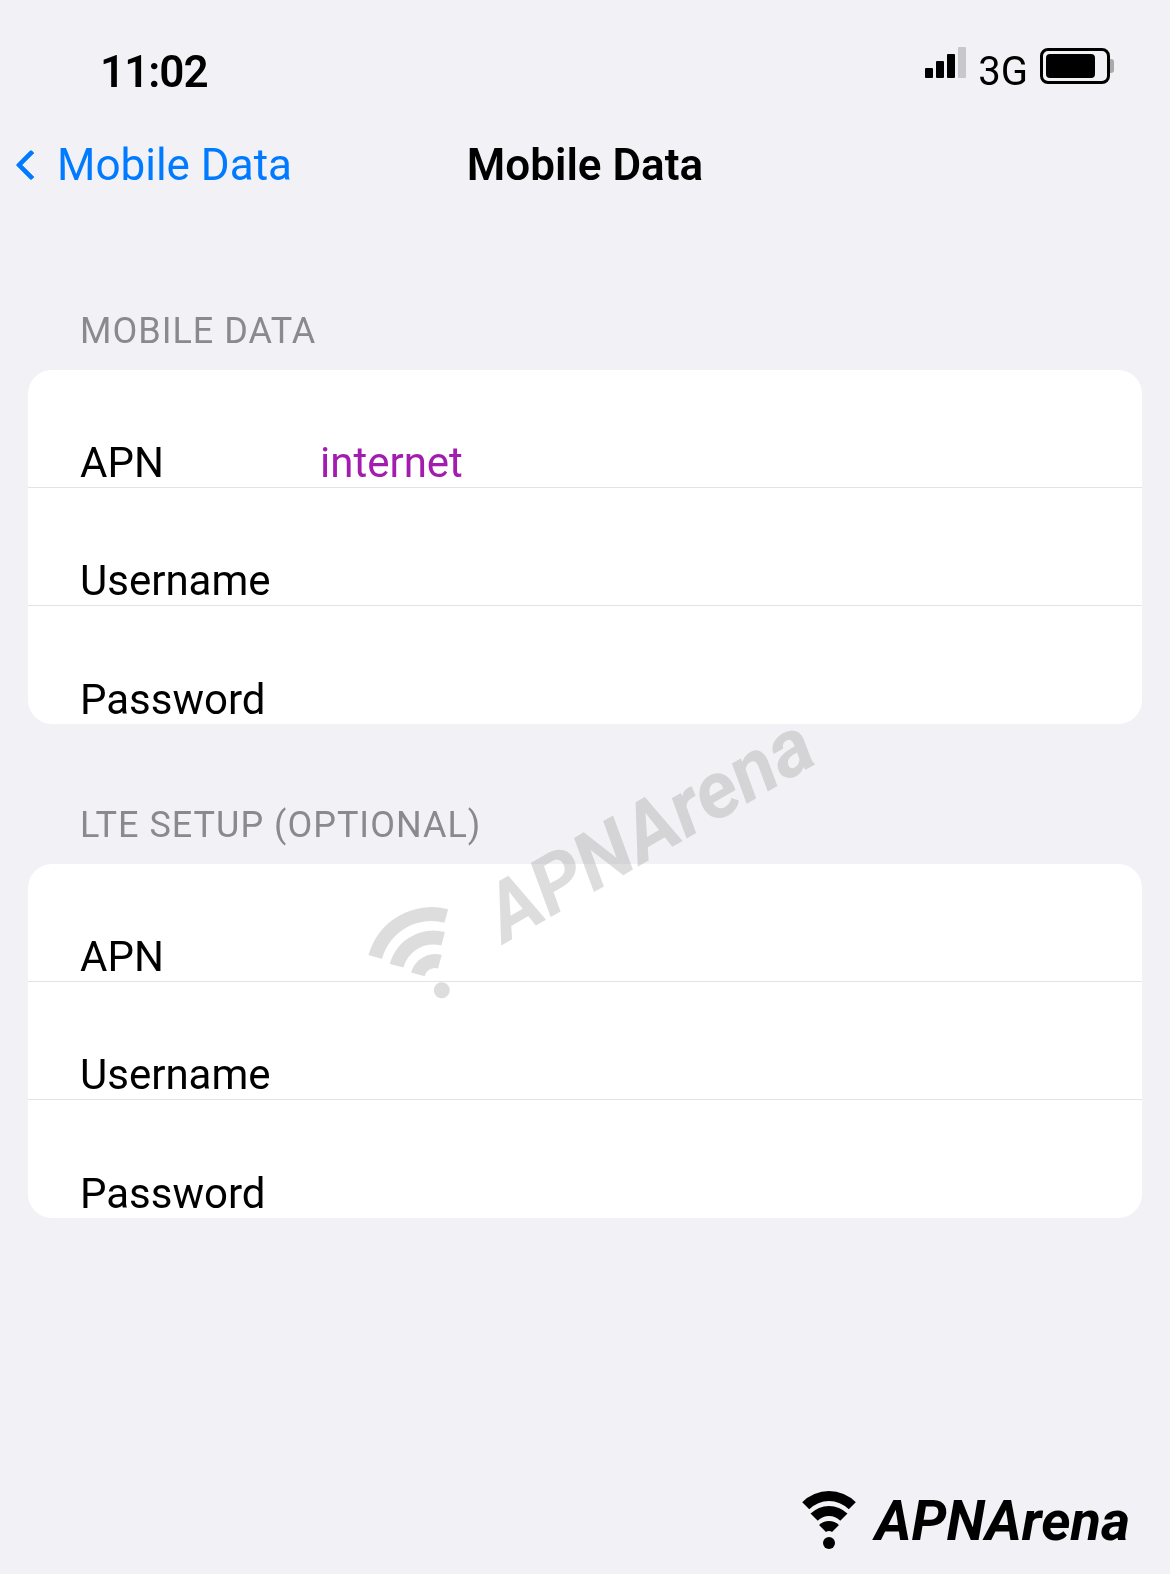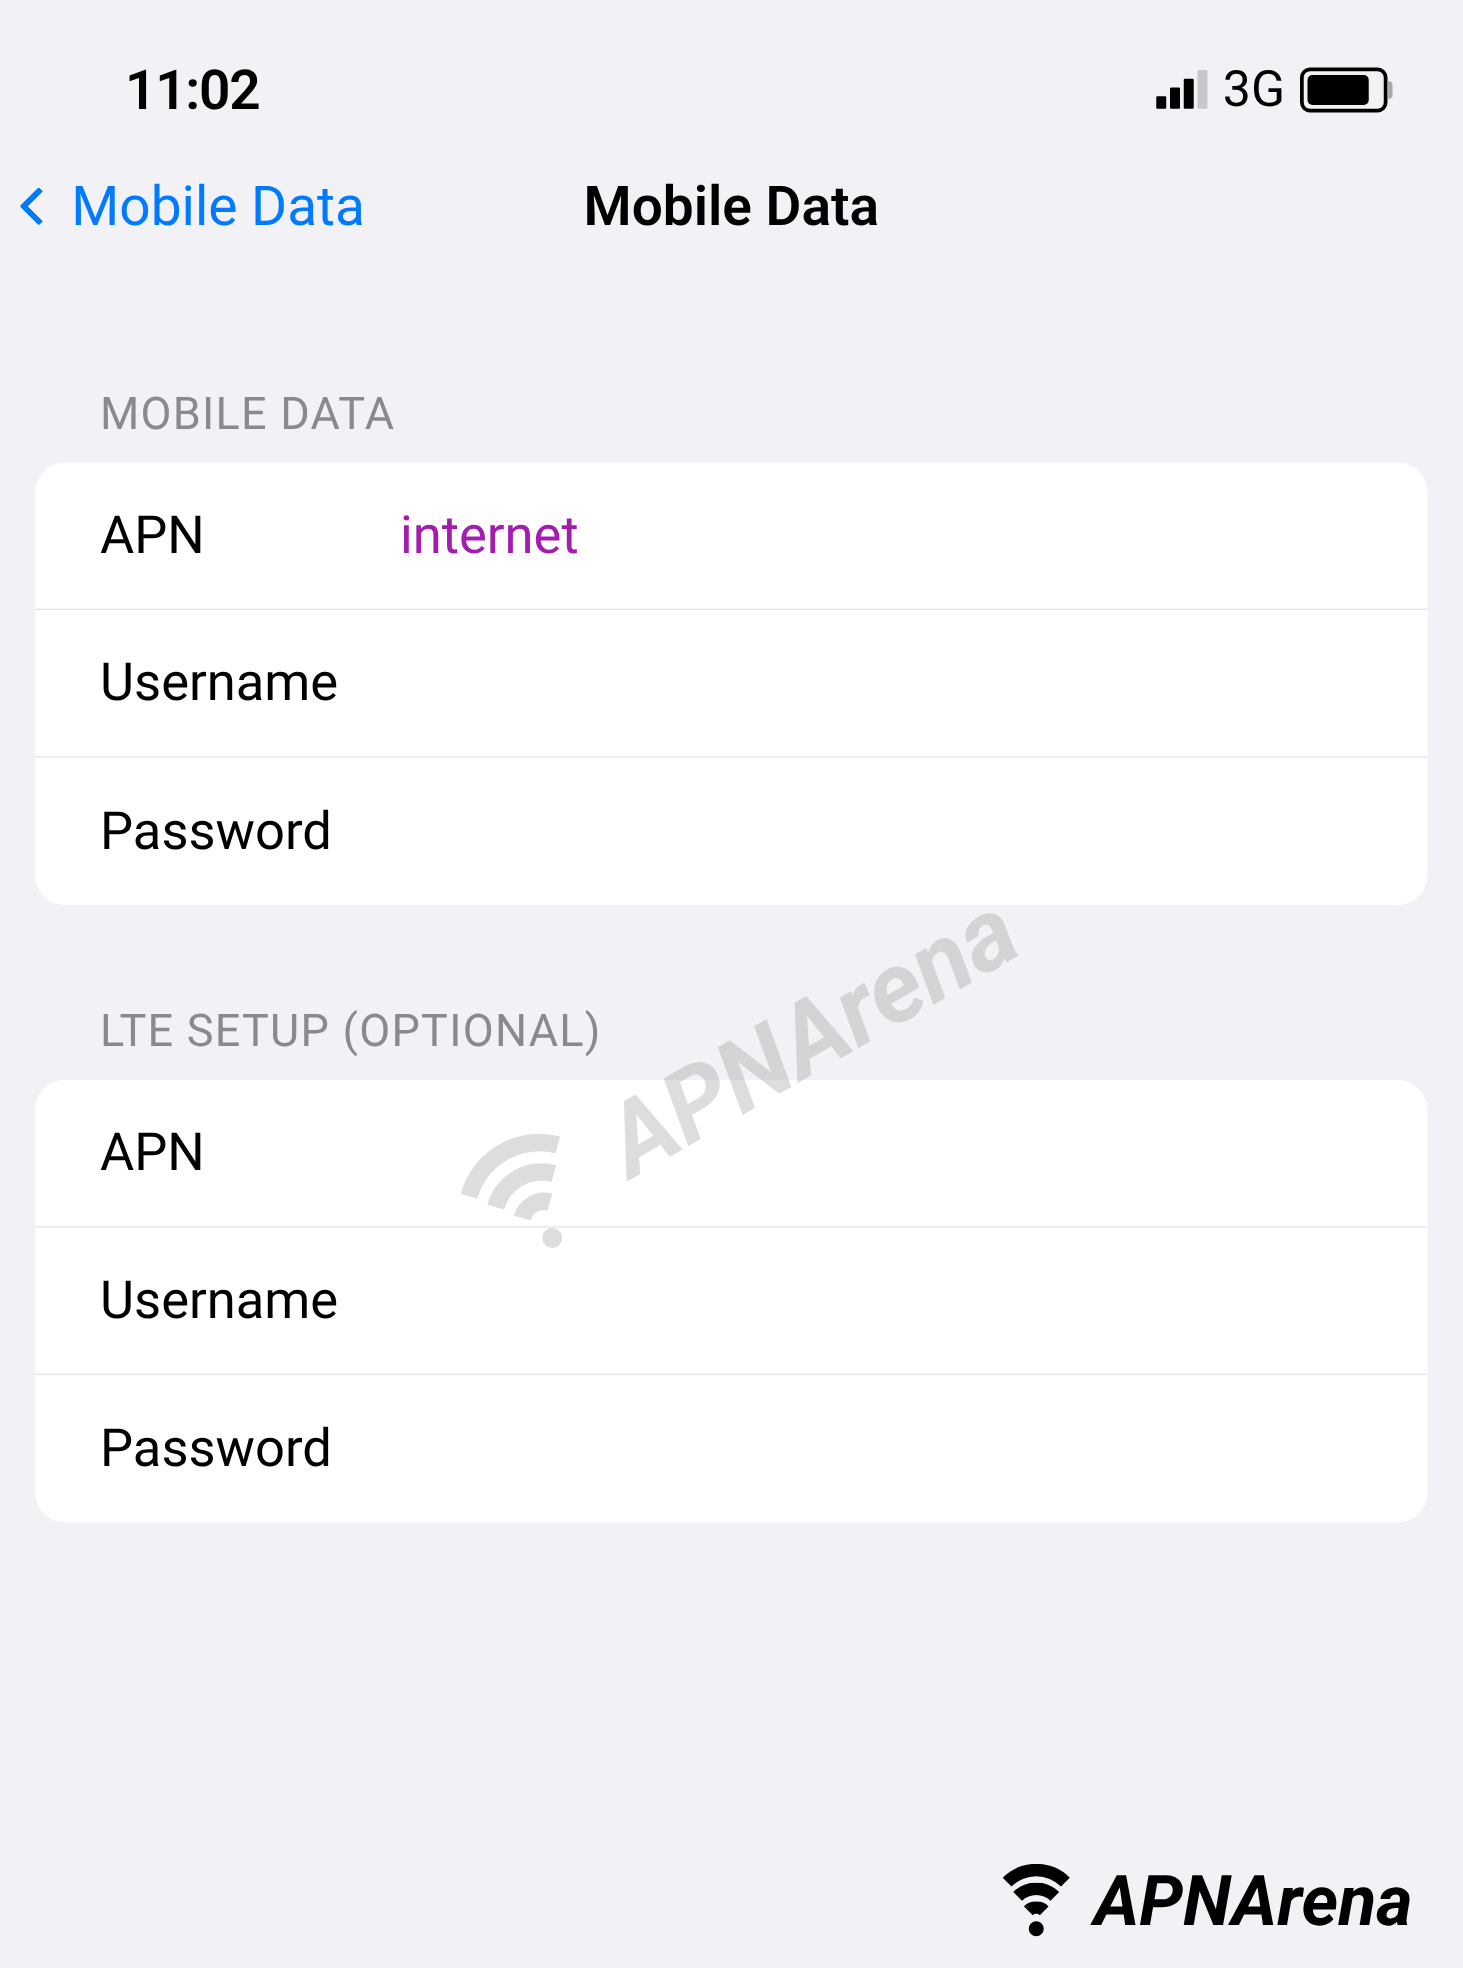--- a/index.html
+++ b/index.html
@@ -23,21 +23,21 @@
       height: 110px;
     }
     .status-time {
       font-size: 44px;
       font-weight: 600;
       color: #000;
       letter-spacing: -1px;
     }
     .status-right {
       display: flex;
-      align-items: center;
+      align-items: flex-start;
       gap: 12px;
     }
     .signal-bars {
       display: flex;
       align-items: flex-end;
       gap: 3px;
       height: 30px;
     }
     .signal-bar {
       width: 8px;
@@ -124,21 +124,21 @@
     .section-header.second {
       padding-top: 80px;
     }
     .settings-group {
       background: #fff;
       border-radius: 24px;
       margin: 0 28px;
     }
     .settings-row {
       display: flex;
-      align-items: center;
+      align-items: flex-end;
       padding: 0 52px;
       height: 118px;
       border-bottom: 1px solid #e3e3e5;
     }
     .settings-row:last-child {
       border-bottom: none;
     }
     .row-label {
       font-size: 42px;
       font-weight: 400;

